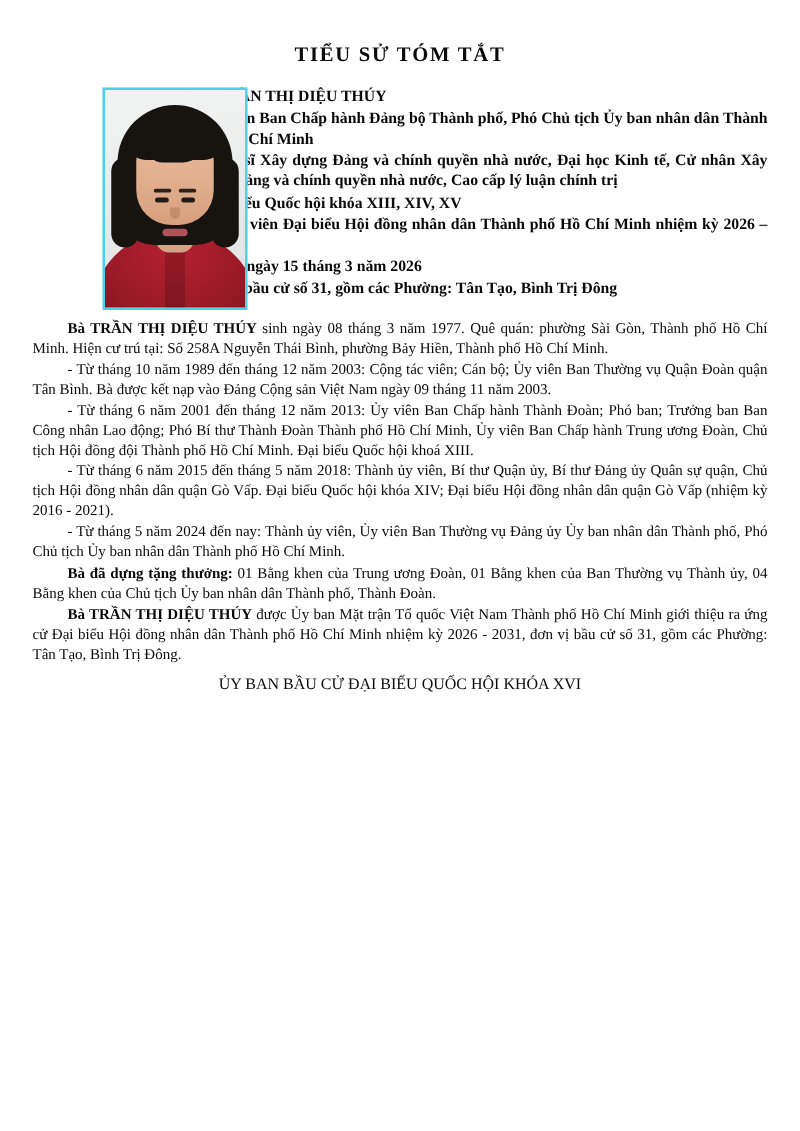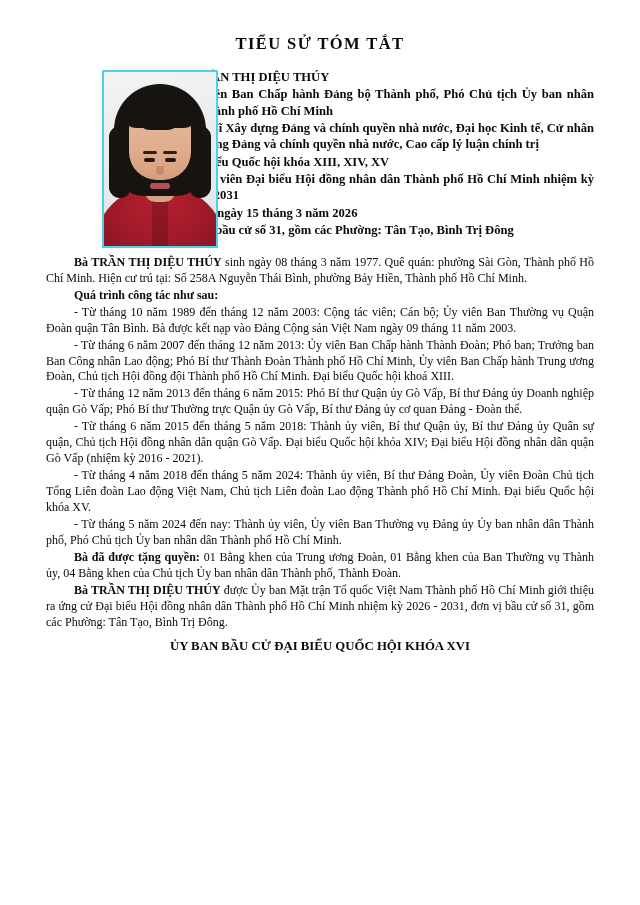--- a/index.html
+++ b/index.html
@@ -9,21 +9,21 @@
     height: 905px;
     background: #ffffff;
     font-family: "Liberation Serif", "DejaVu Serif", serif;
     color: #0a0a0a;
     overflow: hidden;
   }
   .page {
     position: relative;
     width: 640px;
     height: 905px;
-    padding: 0 46px;
+    padding: 0 26px;
   }
 
   
   .doc-title {
     text-align: center;
     font-weight: bold;
     font-size: 16.5px;
     letter-spacing: 1.4px;
     padding-top: 34px;
     line-height: 1.2;
@@ -188,21 +188,21 @@
   .body-text p {
     margin: 0 0 1px 0;
     text-indent: 28px;
   }
   .body-text b { font-weight: bold; }
 
   
   .footer {
     margin-top: 7px;
     text-align: center;
-    font-weight: bold;
+    font-weight: normal;
     font-size: 12.8px;
     line-height: 1.36;
   }
   .footer div { margin: 0; }
 </style>
 </head>
 <body>
 
 <div class="page">
 
@@ -237,30 +237,27 @@
       <p class="ln">Bầu cử ngày 15 tháng 3 năm 2026</p>
       <p class="ln">Đơn vị bầu cử số 31, gồm các Phường: Tân Tạo, Bình Trị Đông</p>
     </div>
 
   </div>
 
   <div class="body-text">
 
     <p><b>Bà TRẦN THỊ DIỆU THÚY</b><span> sinh ngày 08 tháng 3 năm 1977. Quê quán: phường Sài Gòn, Thành phố Hồ Chí Minh. Hiện cư trú tại: Số 258A Nguyễn Thái Bình, phường Bảy Hiền, Thành phố Hồ Chí Minh.</span></p>
 
-    <p><b>Quá trình công tác như sau:</b></p>
 
     <p>- Từ tháng 10 năm 1989 đến tháng 12 năm 2003: Cộng tác viên; Cán bộ; Ủy viên Ban Thường vụ Quận Đoàn quận Tân Bình. Bà được kết nạp vào Đảng Cộng sản Việt Nam ngày 09 tháng 11 năm 2003.</p>
-    <p>- Từ tháng 6 năm 2007 đến tháng 12 năm 2013: Ủy viên Ban Chấp hành Thành Đoàn; Phó ban; Trưởng ban Ban Công nhân Lao động; Phó Bí thư Thành Đoàn Thành phố Hồ Chí Minh, Ủy viên Ban Chấp hành Trung ương Đoàn, Chủ tịch Hội đồng đội Thành phố Hồ Chí Minh. Đại biểu Quốc hội khoá XIII.</p>
-    <p>- Từ tháng 12 năm 2013 đến tháng 6 năm 2015: Phó Bí thư Quận ủy Gò Vấp, Bí thư Đảng ủy Doanh nghiệp quận Gò Vấp; Phó Bí thư Thường trực Quận ủy Gò Vấp, Bí thư Đảng ủy cơ quan Đảng - Đoàn thể.</p>
+    <p>- Từ tháng 6 năm 2001 đến tháng 12 năm 2013: Ủy viên Ban Chấp hành Thành Đoàn; Phó ban; Trưởng ban Ban Công nhân Lao động; Phó Bí thư Thành Đoàn Thành phố Hồ Chí Minh, Ủy viên Ban Chấp hành Trung ương Đoàn, Chủ tịch Hội đồng đội Thành phố Hồ Chí Minh. Đại biểu Quốc hội khoá XIII.</p>
     <p>- Từ tháng 6 năm 2015 đến tháng 5 năm 2018: Thành ủy viên, Bí thư Quận ủy, Bí thư Đảng ủy Quân sự quận, Chủ tịch Hội đồng nhân dân quận Gò Vấp. Đại biểu Quốc hội khóa XIV; Đại biểu Hội đồng nhân dân quận Gò Vấp (nhiệm kỳ 2016 - 2021).</p>
-    <p>- Từ tháng 4 năm 2018 đến tháng 5 năm 2024: Thành ủy viên, Bí thư Đảng Đoàn, Ủy viên Đoàn Chủ tịch Tổng Liên đoàn Lao động Việt Nam, Chủ tịch Liên đoàn Lao động Thành phố Hồ Chí Minh. Đại biểu Quốc hội khóa XV.</p>
     <p>- Từ tháng 5 năm 2024 đến nay: Thành ủy viên, Ủy viên Ban Thường vụ Đảng ủy Ủy ban nhân dân Thành phố, Phó Chủ tịch Ủy ban nhân dân Thành phố Hồ Chí Minh.</p>
 
-    <p><b>Bà đã được tặng quyền:</b><span> 01 Bằng khen của Trung ương Đoàn, 01 Bằng khen của Ban Thường vụ Thành ủy, 04 Bằng khen của Chủ tịch Ủy ban nhân dân Thành phố, Thành Đoàn.</span></p>
+    <p><b>Bà đã dựng tặng thưởng:</b><span> 01 Bằng khen của Trung ương Đoàn, 01 Bằng khen của Ban Thường vụ Thành ủy, 04 Bằng khen của Chủ tịch Ủy ban nhân dân Thành phố, Thành Đoàn.</span></p>
 
     <p><b>Bà TRẦN THỊ DIỆU THÚY</b><span> được Ủy ban Mặt trận Tổ quốc Việt Nam Thành phố Hồ Chí Minh giới thiệu ra ứng cử Đại biểu Hội đồng nhân dân Thành phố Hồ Chí Minh nhiệm kỳ 2026 - 2031, đơn vị bầu cử số 31, gồm các Phường: Tân Tạo, Bình Trị Đông.</span></p>
 
   </div>
 
   <div class="footer">
     <div>ỦY BAN BẦU CỬ ĐẠI BIỂU QUỐC HỘI KHÓA XVI</div>
   </div>
 
 </div>

